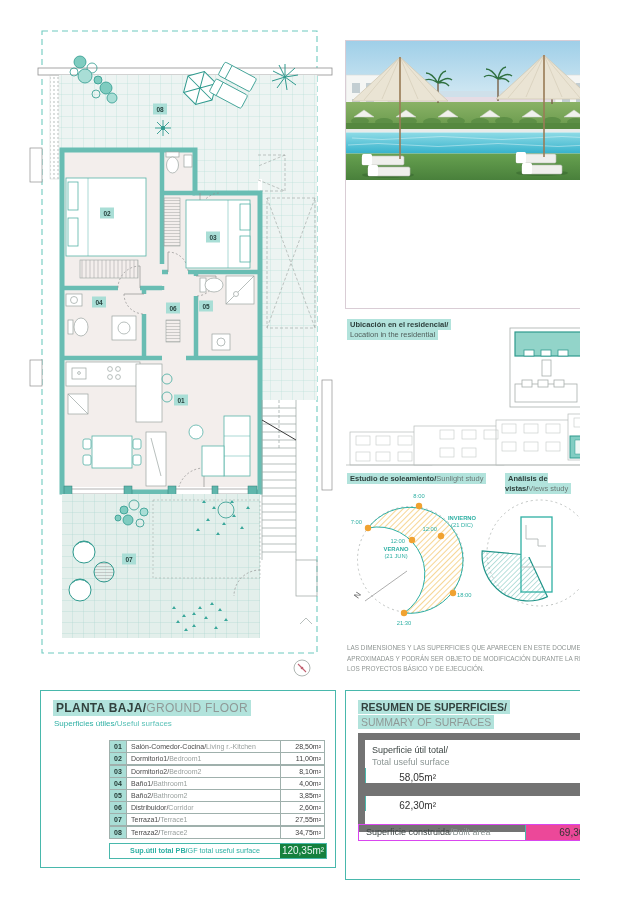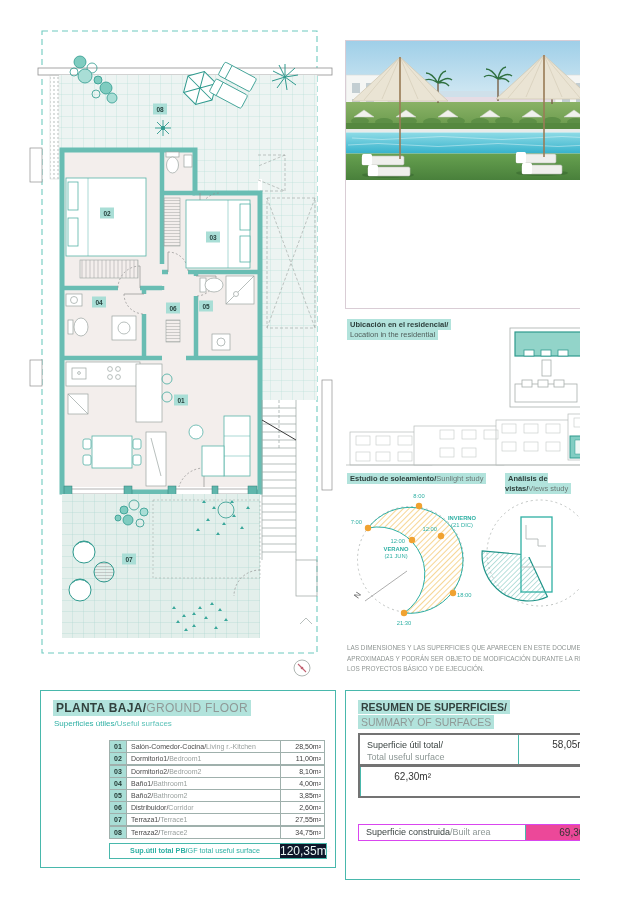--- a/index.html
+++ b/index.html
@@ -27,26 +27,26 @@
   .lp-sub .sub-en{color:#5cc2b8;}
   .lp-table{position:absolute;left:68px;top:50px;width:216px;font-size:7px;color:#4a4a4a;}
   .lp-row{display:flex;border:0.8px solid #9fb0ac;margin-top:-0.8px;height:11px;line-height:11px;background:#fff;}
   .lp-row .num{width:16px;text-align:center;background:#a9ded6;font-weight:bold;color:#223833;border-right:0.8px solid #9fb0ac;}
   .lp-row .name{flex:1;padding-left:4px;white-space:nowrap;overflow:hidden;}
   .lp-row .name .en{color:#989f9d;}
   .lp-row .area{width:40px;text-align:right;padding-right:3px;border-left:0.8px solid #9fb0ac;color:#3a3a3a;}
   .lp-total{position:absolute;left:68px;top:152px;width:216px;height:14px;display:flex;border:1px solid #49b8ac;}
   .lp-total .tl{flex:1;text-align:center;line-height:14px;font-size:7.2px;color:#2fb0a4;}
   .lp-total .tl .es{font-weight:bold;text-align:right;}
-  .lp-total .tv{width:46px;background:#0f172a;color:#eaf7f5;text-align:center;line-height:14px;font-size:12px;}
+  .lp-total .tv{width:46px;background:#15803d;color:#eaf7f5;text-align:center;line-height:14px;font-size:10px;}
   .rp-title{position:absolute;left:12px;top:9px;font-size:10.5px;line-height:1.45;}
   .rp-title .t-es{font-weight:bold;color:#32413e;}
   .rp-title .t-en{color:#8f9997;}
   .rt1{position:absolute;left:12px;top:43px;width:239px;}
-  .rt1 .row{display:flex;border:2px solid #737373;margin-top:-1px;min-height:29px;}
+  .rt1 .row{display:flex;border:7px solid #737373;margin-top:-1px;min-height:29px;flex-direction:column;}
   .rt1 .lab{flex:1;padding:4px 0 0 7px;font-size:9px;line-height:1.35;}
   .rt1 .lab .es{color:#3c4543;}
   .rt1 .lab .en{color:#8d9795;}
   .rt1 .val{width:70px;border-left:1px solid #49b8ac;text-align:right;padding:4px 6px 0 0;font-size:10px;color:#333;}
   .rt2{position:absolute;left:12px;top:134px;width:239px;}
   .rt2 .row{display:flex;border:1px solid #d946ef;margin-top:-1px;height:15px;line-height:15px;}
   .rt2 .lab{flex:1;padding-left:7px;font-size:9px;white-space:nowrap;}
   .rt2 .lab .es{color:#3c4543;}
   .rt2 .lab .en{color:#8d9795;}
   .rt2 .val{width:70px;border-left:1px solid #49b8ac;background:#ec4899;text-align:right;font-size:10px;color:#333;}

